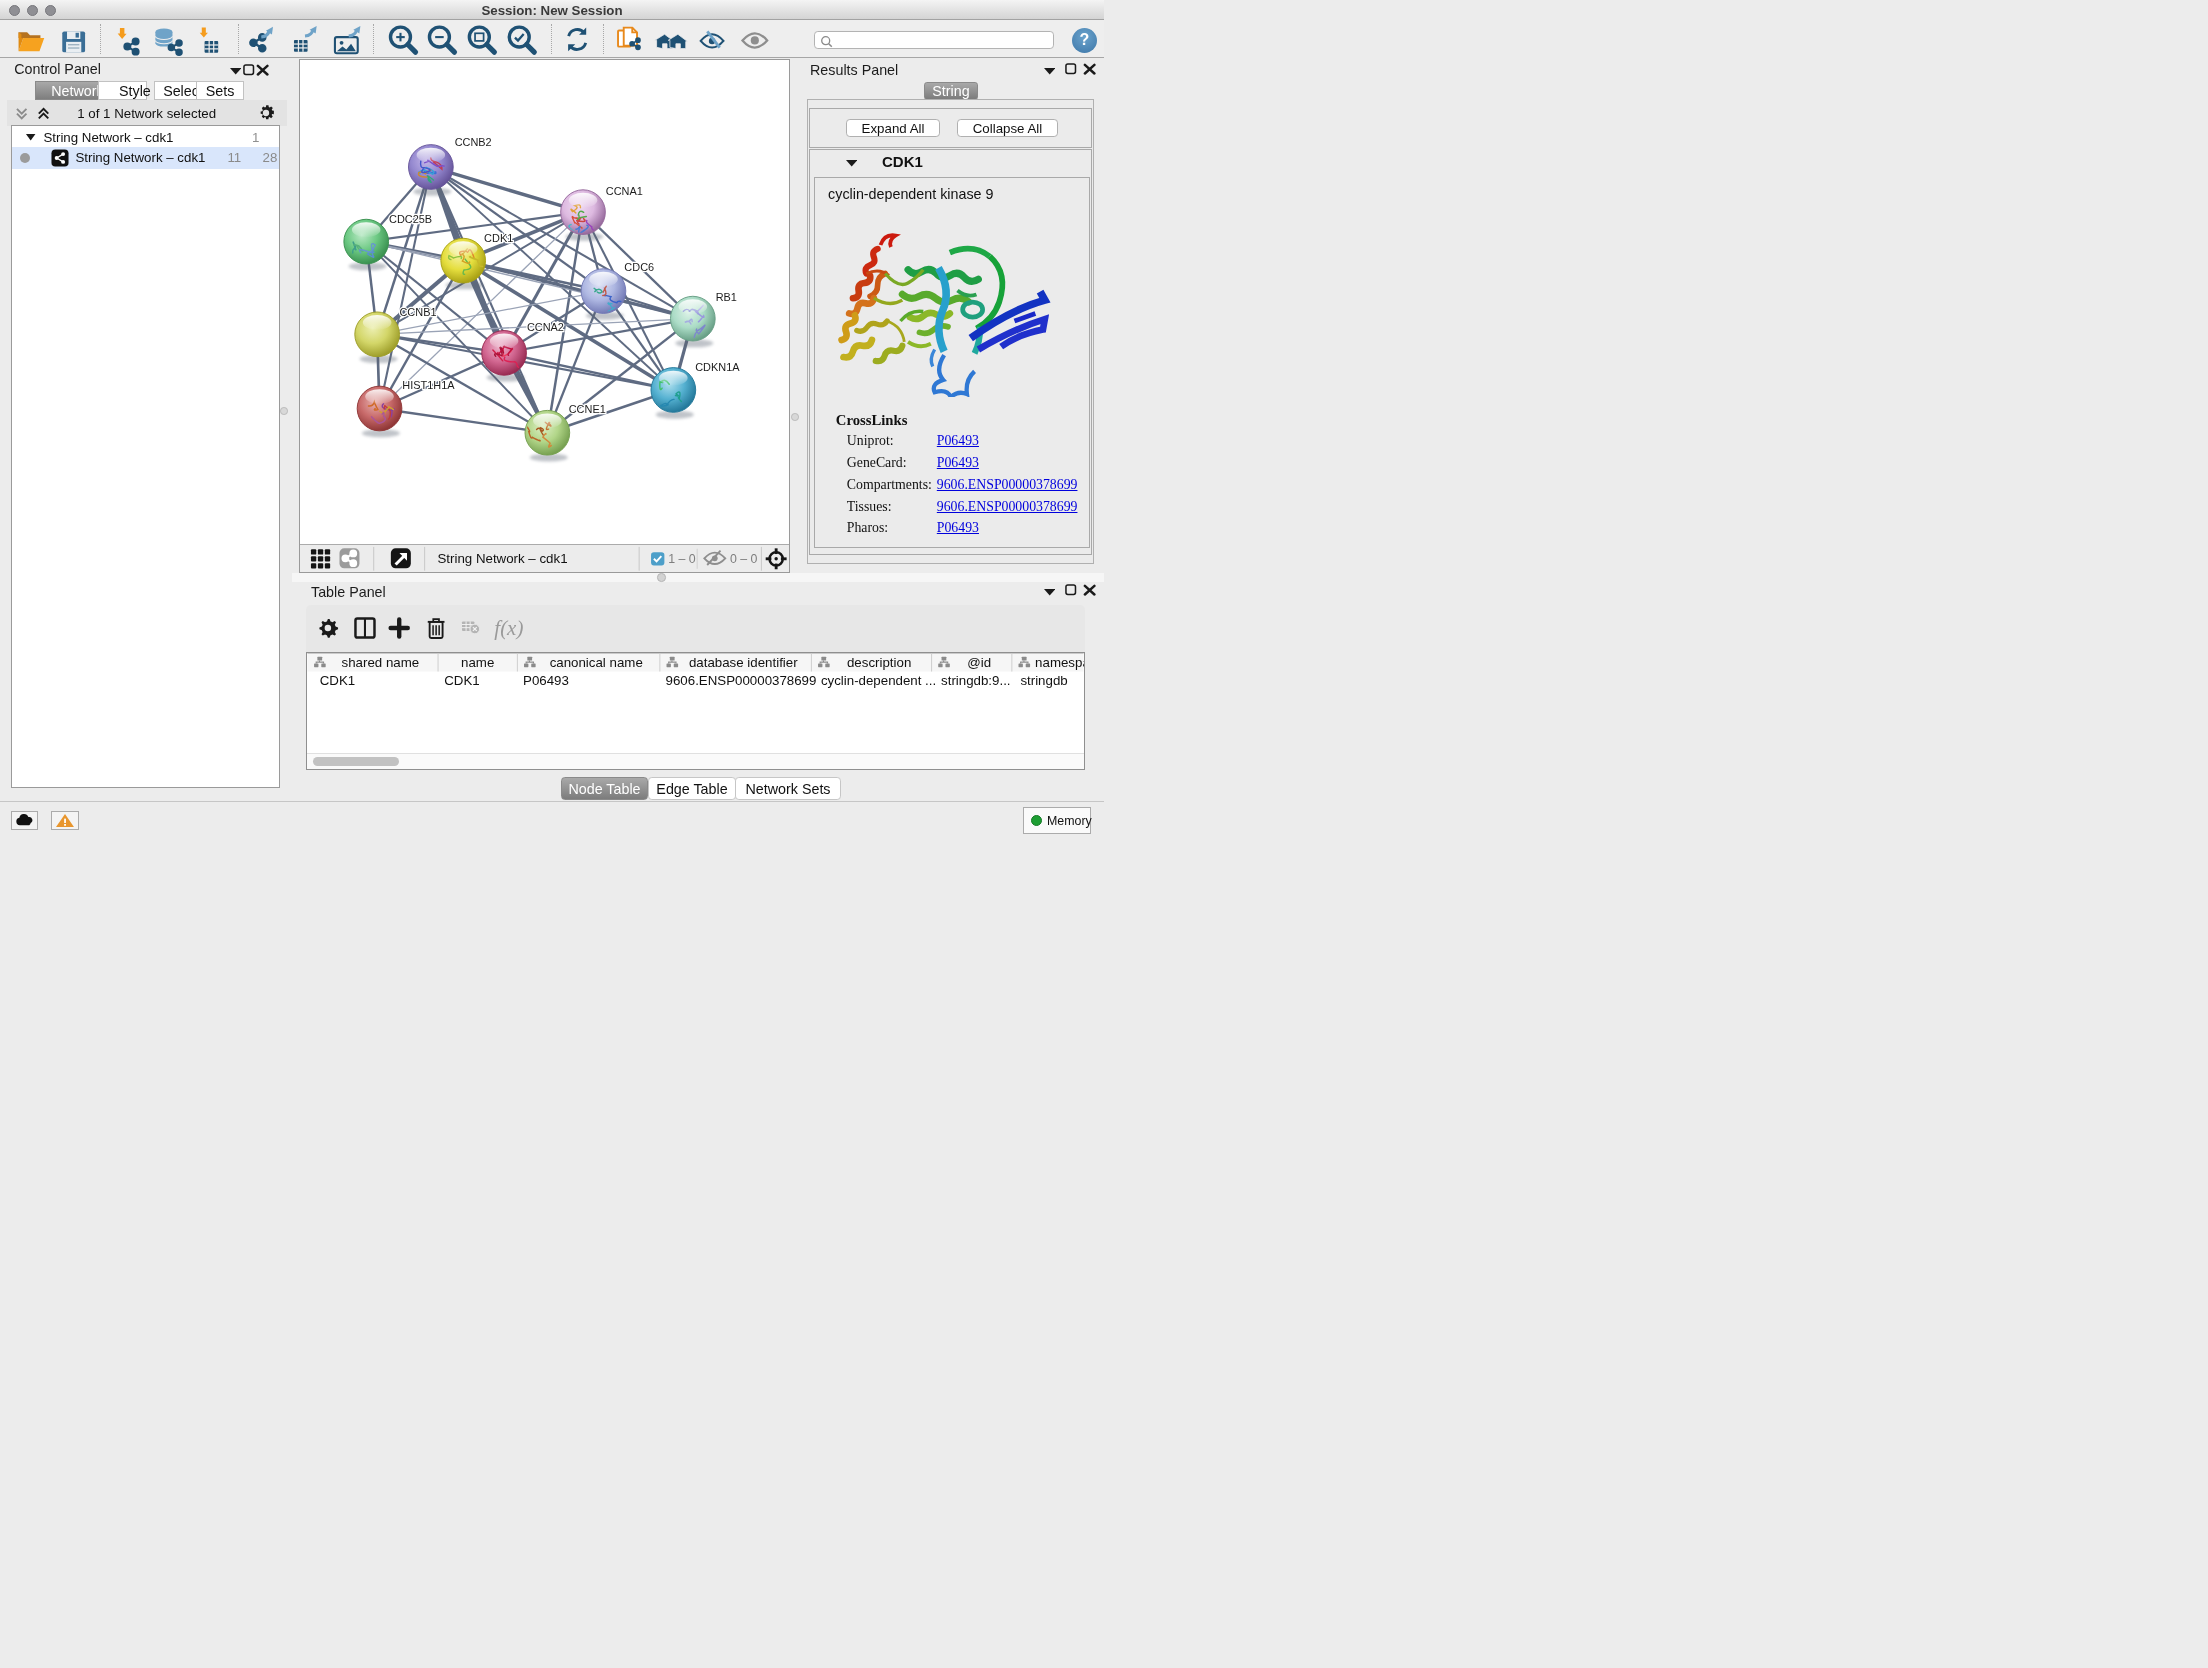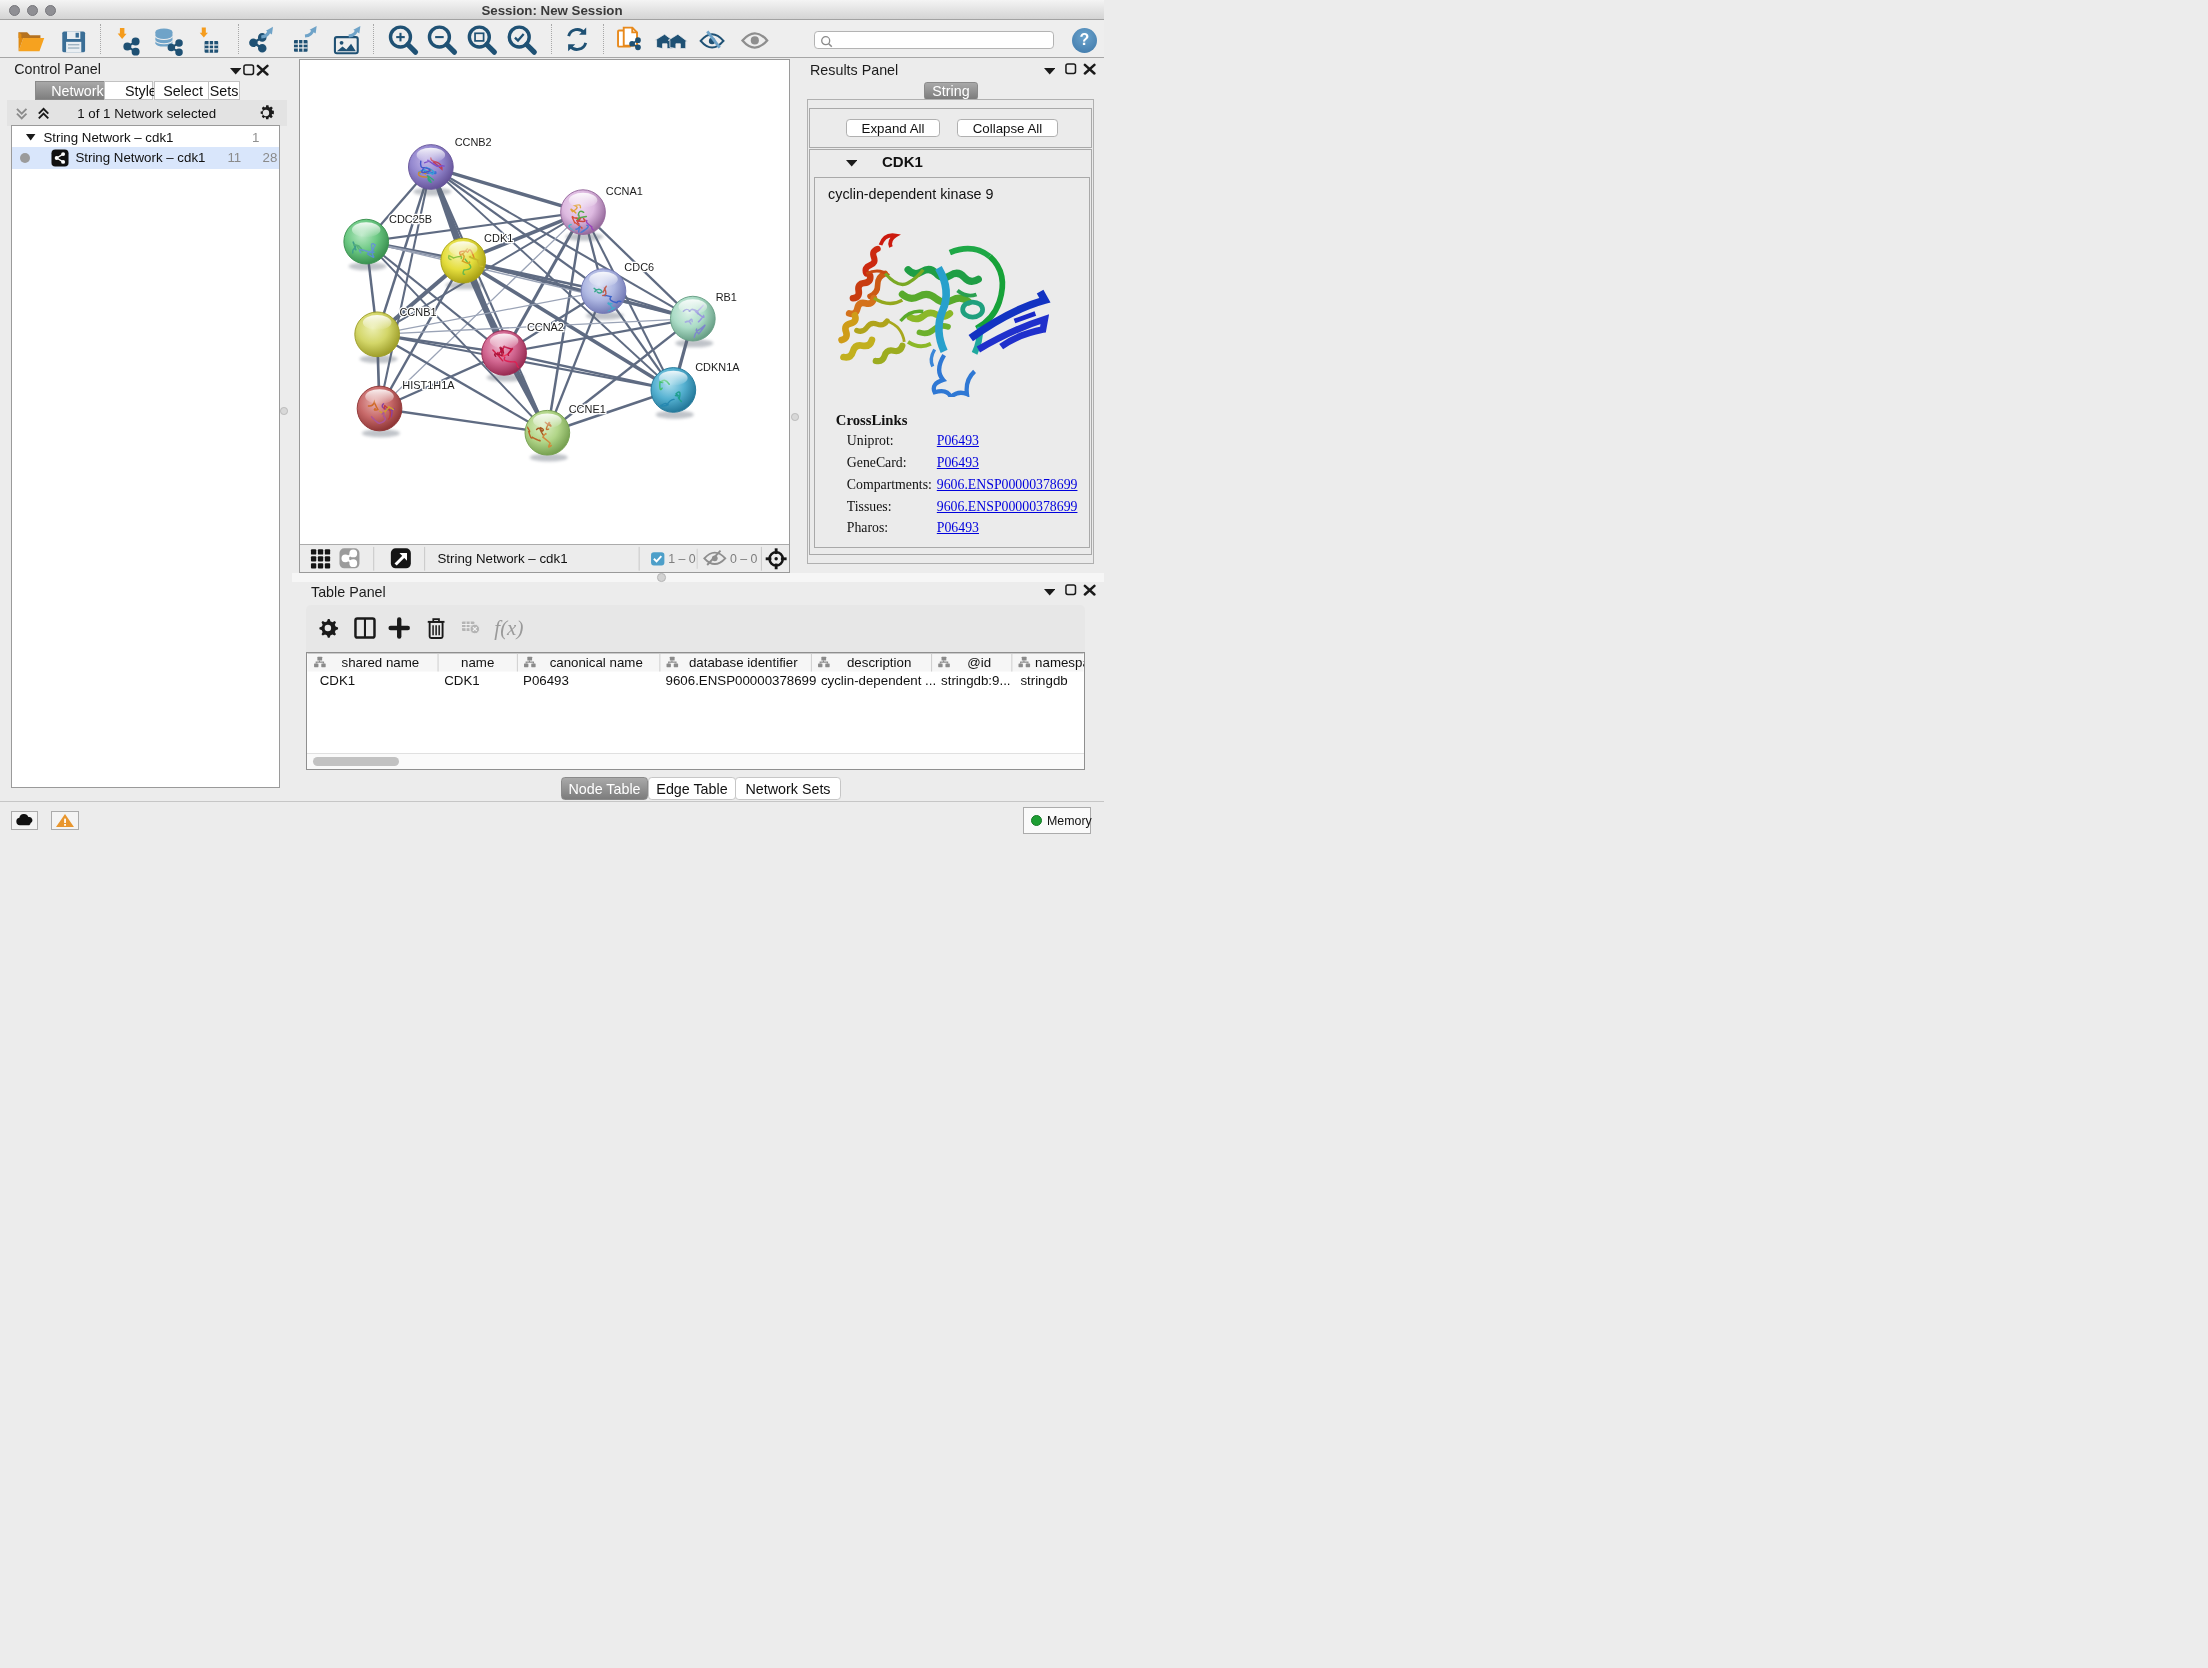--- a/index.html
+++ b/index.html
@@ -198,23 +198,23 @@
     <path d="M0 1 L12 1 L6 8 Z" fill="#1a1a1a"></path>
   </svg>
 <svg class="abs" style="left:243px;top:64px" width="12.4" height="12.4" viewBox="0 0 13 13">
     <rect x="1" y="1" width="10" height="10" rx="2" fill="none" stroke="#1a1a1a" stroke-width="1.6"></rect>
   </svg>
 <svg class="abs" style="left:256px;top:64px" width="13.3" height="12.4" viewBox="0 0 14 13">
     <path d="M2 2 L12 11 M12 2 L2 11" stroke="#1a1a1a" stroke-width="2.6" stroke-linecap="round"></path>
   </svg>
 <div id="cp-tabs" class="abs">
   <div class="tab active" style="left:0;width:85px;">Network</div>
-  <div class="tab" style="left:69px;width:49px;padding-left:20px;">Style</div>
+  <div class="tab" style="left:63px;width:49px;padding-left:20px;">Style</div>
   <div class="tab" style="left:119px;width:58px;">Select</div>
-  <div class="tab" style="left:173px;width:32px;">Sets</div>
+  <div class="tab" style="left:161px;width:48px;">Sets</div>
 </div>
 <div id="cp-sub" class="abs">
   <svg class="abs" style="left:9.5px;top:6.7px" width="38" height="13.3" viewBox="0 0 40 14">
     <path d="M1 2 L6 7 L11 2 M1 7 L6 12 L11 7" fill="none" stroke="#8c8c8c" stroke-width="2"></path>
     <path d="M24 7 L29 2 L34 7 M24 12 L29 7 L34 12" fill="none" stroke="#1a1a1a" stroke-width="2"></path>
   </svg>
   <div class="abs" style="left:0;width:280px;text-align:center;top:5.7px;font-size:13.3px;color:#111;">1 of 1 Network selected</div>
   <svg class="abs" style="left:249px;top:2.9px" width="20" height="20" viewBox="0 0 24 24">
       <path fill="#1a1a1a" d="M12 8.2a3.8 3.8 0 1 0 0 7.6 3.8 3.8 0 0 0 0-7.6zm9.4 5.4l-2.1-.3a7 7 0 0 1-.5 1.2l1.3 1.7-2 2-1.7-1.3c-.4.2-.8.4-1.2.5l-.3 2.1h-2.8l-.3-2.1a7 7 0 0 1-1.2-.5l-1.7 1.3-2-2 1.3-1.7a7 7 0 0 1-.5-1.2l-2.1-.3v-2.8l2.1-.3c.1-.4.3-.8.5-1.2L7 6.1l2-2 1.7 1.3c.4-.2.8-.4 1.2-.5l.3-2.1h2.8l.3 2.1c.4.1.8.3 1.2.5l1.7-1.3 2 2-1.3 1.7c.2.4.4.8.5 1.2l2.1.3z"></path>
     </svg>

